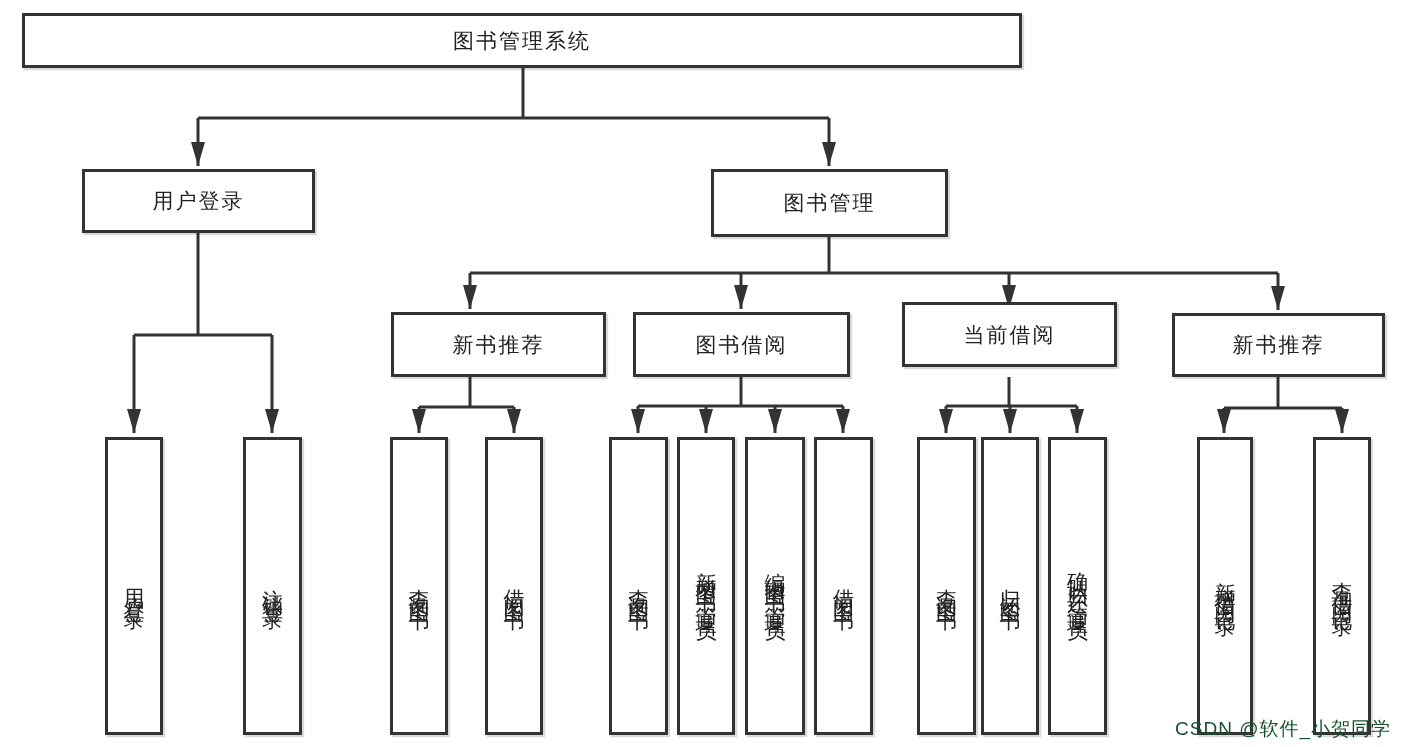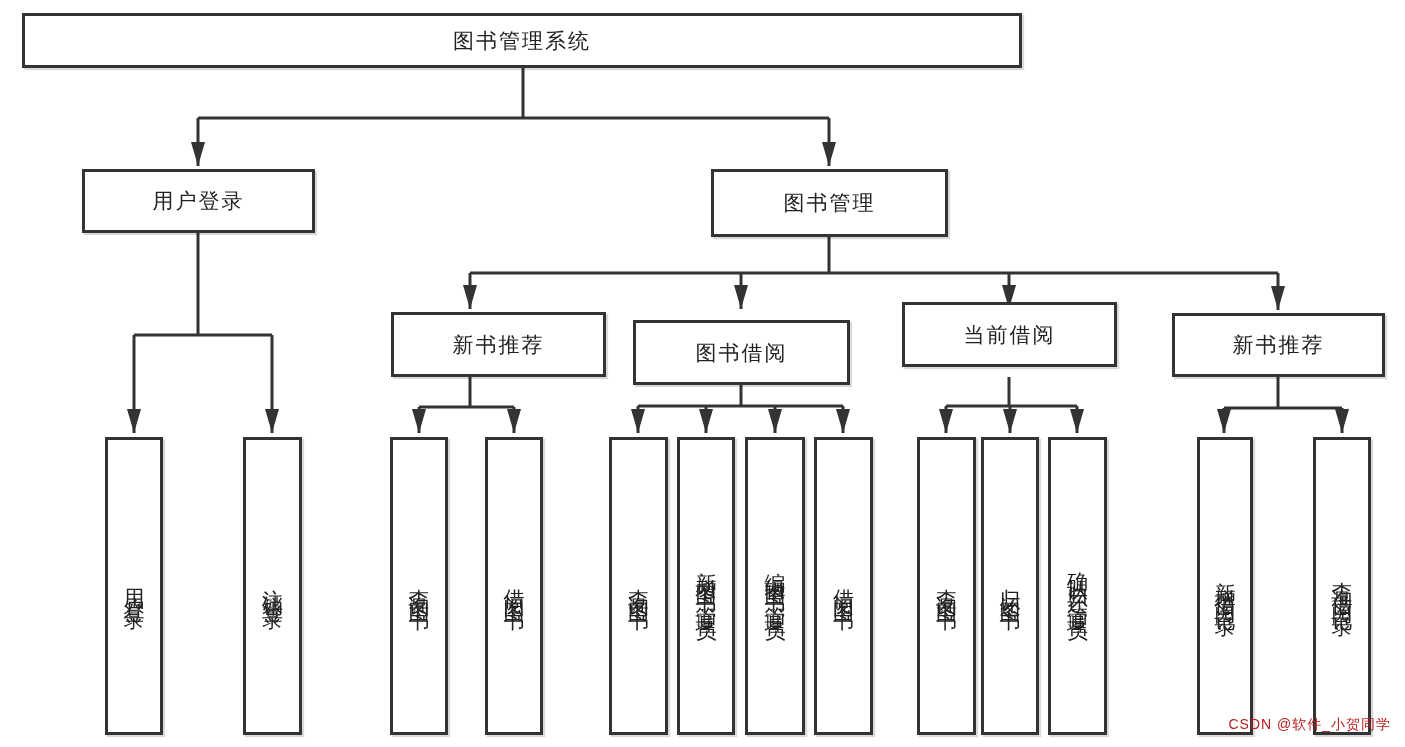--- a/index.html
+++ b/index.html
@@ -33,22 +33,22 @@
     text-orientation: mixed;
     font-size: 21px;
     letter-spacing: 7px;
     line-height: 1.15;
     color: #222222;
   }
   .watermark {
     position: absolute;
     top: 716px;
     right: 14px;
-    font-size: 14px;
-    color: #b91c1c;
+    font-size: 19px;
+    color: #14532d;
     letter-spacing: 1px;
     white-space: nowrap;
   }
 </style>
 </head>
 <body>
 
 <div id="canvas">
 
   <svg id="connectors" viewBox="0 0 1405 747" xmlns="http://www.w3.org/2000/svg">
@@ -108,21 +108,21 @@
   <div class="node h-node" style="left:82px; top:169px; width:233px; height:64px;">
     <span>用户登录</span>
   </div>
   <div class="node h-node" style="left:711px; top:169px; width:237px; height:68px;text-align:center;">
     <span>图书管理</span>
   </div>
 
   <div class="node h-node" style="left:363px; top:312px; width:215px; height:65px;margin-left:28px;">
     <span>新书推荐</span>
   </div>
-  <div class="node h-node" style="left:633px; top:312px; width:217px; height:65px;margin-top:8px;">
+  <div class="node h-node" style="left:633px; top:312px; width:217px; height:65px;">
     <span>图书借阅</span>
   </div>
   <div class="node h-node" style="left:902px; top:302px; width:215px; height:65px;">
     <span>当前借阅</span>
   </div>
   <div class="node h-node" style="left:1172px; top:313px; width:213px; height:64px;">
     <span>新书推荐</span>
   </div>
 
   <div class="node v-node" style="left:105px; top:437px; width:58px; height:298px;">

